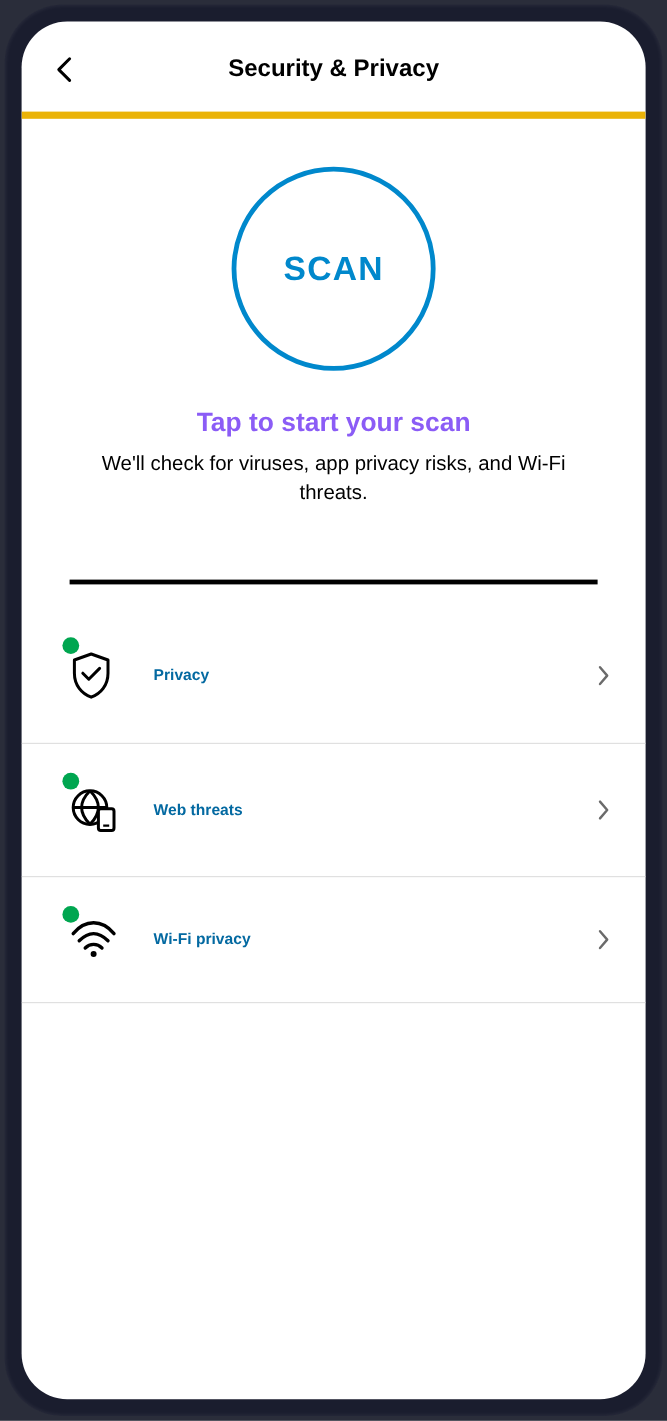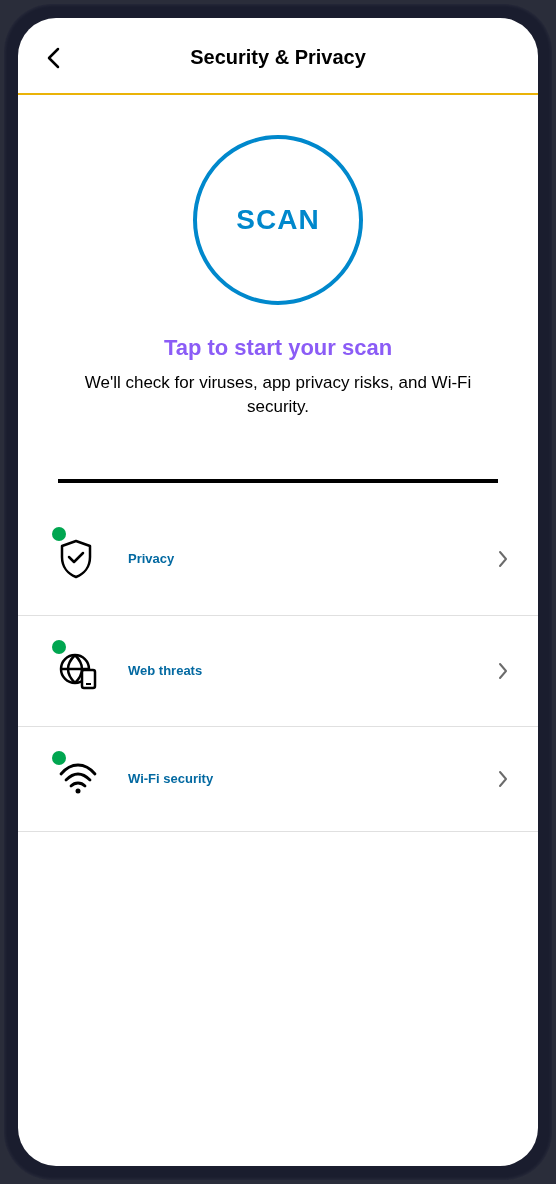--- a/index.html
+++ b/index.html
@@ -30,21 +30,21 @@
       background: #ffffff;
       border-radius: 38px;
       overflow: hidden;
       display: flex;
       flex-direction: column;
     }
     .header {
       display: flex;
       align-items: center;
       padding: 28px 20px 24px 20px;
-      border-bottom: 2px solid #eab308;
+      border-bottom: 6px solid #eab308;
       position: relative;
     }
     .back-button {
       position: absolute;
       left: 20px;
       display: flex;
       align-items: center;
       justify-content: center;
       width: 30px;
       height: 30px;
@@ -163,21 +163,21 @@
       <div class="header-title">Security &amp; Privacy</div>
     </div>
 
     <div class="content">
 
       <div class="scan-section">
         <div class="scan-circle">
           <span class="scan-label">SCAN</span>
         </div>
         <div class="scan-title">Tap to start your scan</div>
-        <div class="scan-description">We'll check for viruses, app privacy risks, and Wi-Fi security.</div>
+        <div class="scan-description">We'll check for viruses, app privacy risks, and Wi-Fi threats.</div>
       </div>
 
       <div class="divider"></div>
 
       <div class="list">
 
         <div class="list-item">
           <div class="icon-wrapper">
             <div class="status-dot"></div>
             <svg width="36" height="40" viewBox="0 0 36 40" fill="none">
@@ -212,21 +212,21 @@
         <div class="list-item">
           <div class="icon-wrapper">
             <div class="status-dot"></div>
             <svg width="40" height="32" viewBox="0 0 40 32" fill="none">
               <path d="M3 11 C8 5 14 2 20 2 C26 2 32 5 37 11" stroke="#000000" stroke-width="2.8" fill="none" stroke-linecap="round"></path>
               <path d="M8 17 C12 13 16 11 20 11 C24 11 28 13 32 17" stroke="#000000" stroke-width="2.8" fill="none" stroke-linecap="round"></path>
               <path d="M13 23 C15 21 17.5 20 20 20 C22.5 20 25 21 27 23" stroke="#000000" stroke-width="2.8" fill="none" stroke-linecap="round"></path>
               <circle cx="20" cy="28" r="2.5" fill="#000000"></circle>
             </svg>
           </div>
-          <div class="item-label">Wi-Fi security</div>
+          <div class="item-label">Wi-Fi privacy</div>
           <svg class="chevron" width="10" height="18" viewBox="0 0 10 18" fill="none">
             <path d="M2 2 L8 9 L2 16" stroke="#6b6b6b" stroke-width="2" stroke-linecap="round" stroke-linejoin="round"></path>
           </svg>
         </div>
 
       </div>
     </div>
   </div>
 </div>
 

